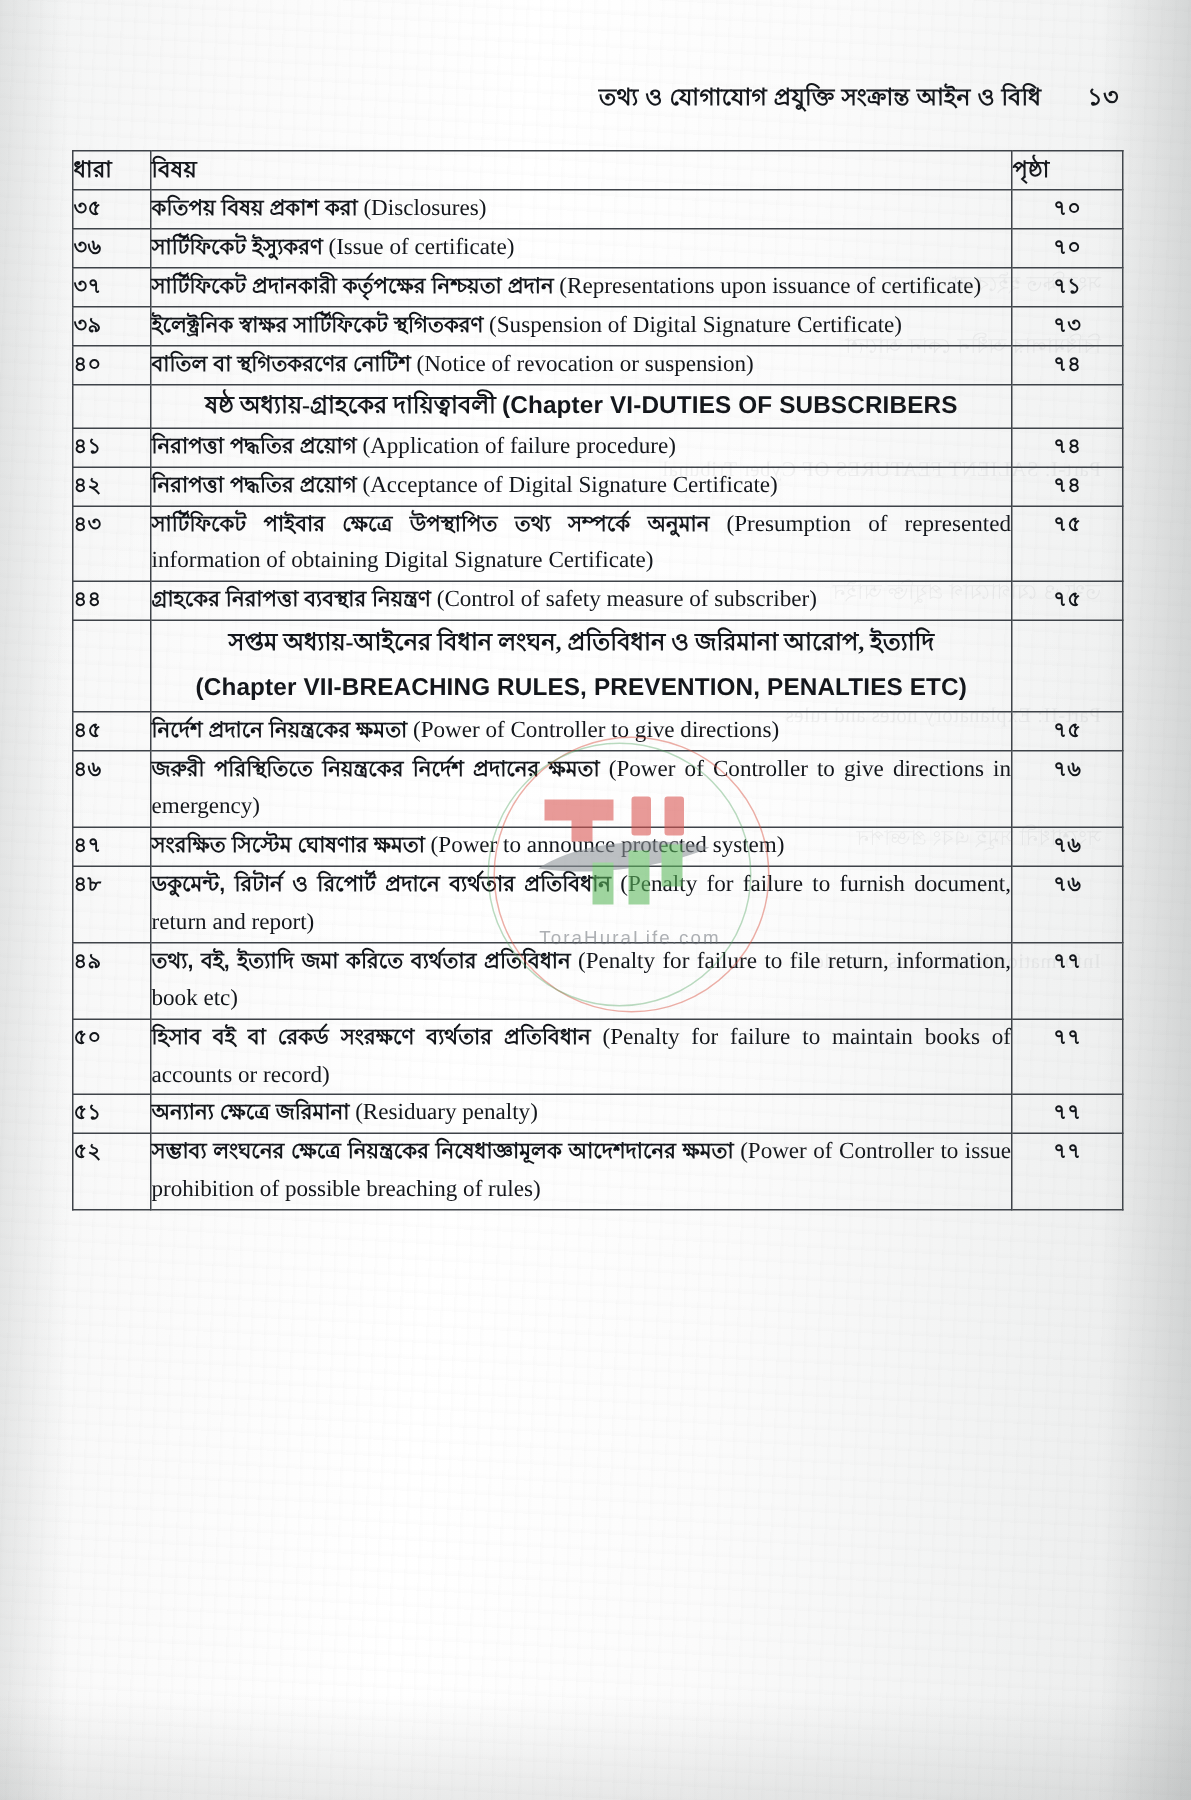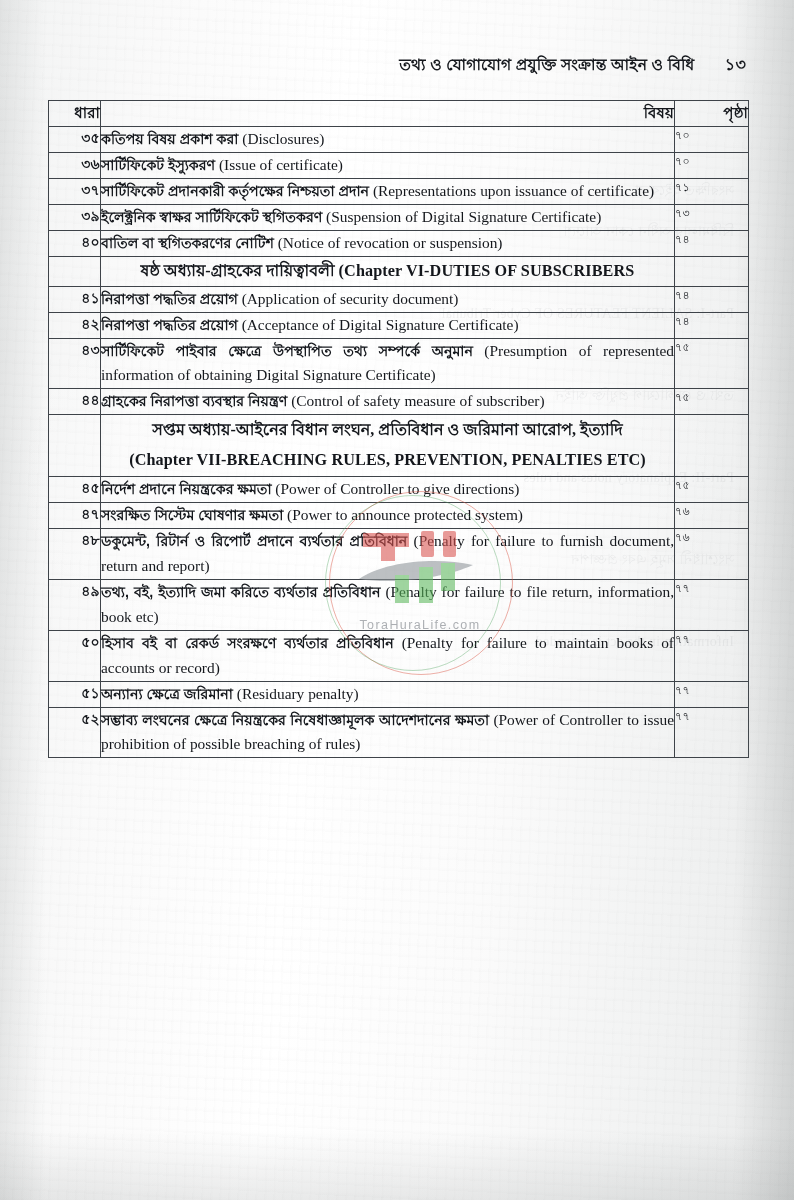--- a/index.html
+++ b/index.html
@@ -104,42 +104,42 @@
   table.toc td, table.toc th {
     border: 1px solid #3e4349;
     padding: 0;
     vertical-align: top;
   }
   col.c-sec { width: 52px; }
   col.c-sub { width: 574px; }
   col.c-pg  { width: 74px; }
 
   .th-cell {
-    text-align: right;
+    text-align: left;
     font-family: "Liberation Sans", sans-serif;
     font-weight: 700;
     font-size: 15px;
     padding: 7px 4px 8px 4px;
     letter-spacing: 0.2px;
   }
 
   .sec-cell {
-    text-align: right;
+    text-align: left;
     font-family: "Liberation Sans", sans-serif;
     font-weight: 700;
     font-size: 14px;
     padding: 7px 2px 7px 2px;
     letter-spacing: 0.3px;
     margin-left: 23px;
   }
   .pg-cell {
-    text-align: left;
-    font-family: "Liberation Sans", sans-serif;
-    font-weight: 400;
-    font-size: 11px;
+    text-align: center;
+    font-family: "Liberation Sans", sans-serif;
+    font-weight: 700;
+    font-size: 14px;
     padding: 7px 2px 7px 2px;
     letter-spacing: 0.3px;
   }
   .sub-cell {
     padding: 6px 9px 7px 9px;
     font-size: 15.2px;
     line-height: 1.62;
     text-align: justify;
     text-justify: inter-word;
   }
@@ -159,21 +159,21 @@
     text-align: center;
     padding: 9px 8px 10px 8px;
     line-height: 1.72;
   }
   .chapter-cell .bn {
     font-family: Liberation Serif, serif;
     font-weight: 700;
     font-size: 16px;
   }
   .chapter-cell .en {
-    font-family: Liberation Serif, serif;
+    font-family: Liberation Sans, sans-serif;
     font-weight: 700;
     font-size: 16.2px;
     letter-spacing: 0.1px;
   }
   .chapter-cell.two-line { line-height: 1.85; }
   .blank-cell { padding: 0; }
 
   
   .watermark {
     position: absolute;
@@ -278,21 +278,21 @@
             <td class="sub-cell"><span class="bn">বাতিল বা স্থগিতকরণের নোটিশ</span> <span class="en">(Notice of revocation or suspension)</span></td>
             <td class="pg-cell">৭৪</td>
           </tr>
           <tr>
             <td class="blank-cell"></td>
             <td class="chapter-cell"><span class="bn">ষষ্ঠ অধ্যায়-গ্রাহকের দায়িত্বাবলী</span> <span class="en">(Chapter VI-DUTIES OF SUBSCRIBERS</span></td>
             <td class="blank-cell"></td>
           </tr>
           <tr>
             <td class="sec-cell">৪১</td>
-            <td class="sub-cell"><span class="bn">নিরাপত্তা পদ্ধতির প্রয়োগ</span> <span class="en">(Application of security document)</span></td>
+            <td class="sub-cell"><span class="bn">নিরাপত্তা পদ্ধতির প্রয়োগ</span> <span class="en">(Application of failure procedure)</span></td>
             <td class="pg-cell">৭৪</td>
           </tr>
           <tr>
             <td class="sec-cell">৪২</td>
             <td class="sub-cell"><span class="bn">নিরাপত্তা পদ্ধতির প্রয়োগ</span> <span class="en">(Acceptance of Digital Signature Certificate)</span></td>
             <td class="pg-cell">৭৪</td>
           </tr>
           <tr>
             <td class="sec-cell">৪৩</td>
             <td class="sub-cell"><span class="bn">সার্টিফিকেট পাইবার ক্ষেত্রে উপস্থাপিত তথ্য সম্পর্কে অনুমান</span> <span class="en">(Presumption of represented information of obtaining Digital Signature Certificate)</span></td>
@@ -305,20 +305,25 @@
           </tr>
           <tr>
             <td class="blank-cell"></td>
             <td class="chapter-cell two-line"><span class="bn">সপ্তম অধ্যায়-আইনের বিধান লংঘন, প্রতিবিধান ও জরিমানা আরোপ, ইত্যাদি</span><br><span class="en">(Chapter VII-BREACHING RULES, PREVENTION, PENALTIES ETC)</span></td>
             <td class="blank-cell"></td>
           </tr>
           <tr>
             <td class="sec-cell">৪৫</td>
             <td class="sub-cell"><span class="bn">নির্দেশ প্রদানে নিয়ন্ত্রকের ক্ষমতা</span> <span class="en">(Power of Controller to give directions)</span></td>
             <td class="pg-cell">৭৫</td>
+          </tr>
+          <tr>
+            <td class="sec-cell">৪৬</td>
+            <td class="sub-cell"><span class="bn">জরুরী পরিস্থিতিতে নিয়ন্ত্রকের নির্দেশ প্রদানের ক্ষমতা</span> <span class="en">(Power of Controller to give directions in emergency)</span></td>
+            <td class="pg-cell">৭৬</td>
           </tr>
           <tr>
             <td class="sec-cell">৪৭</td>
             <td class="sub-cell"><span class="bn">সংরক্ষিত সিস্টেম ঘোষণার ক্ষমতা</span> <span class="en">(Power to announce protected system)</span></td>
             <td class="pg-cell">৭৬</td>
           </tr>
           <tr>
             <td class="sec-cell">৪৮</td>
             <td class="sub-cell"><span class="bn">ডকুমেন্ট, রিটার্ন ও রিপোর্ট প্রদানে ব্যর্থতার প্রতিবিধান</span> <span class="en">(Penalty for failure to furnish document, return and report)</span></td>
             <td class="pg-cell">৭৬</td>

